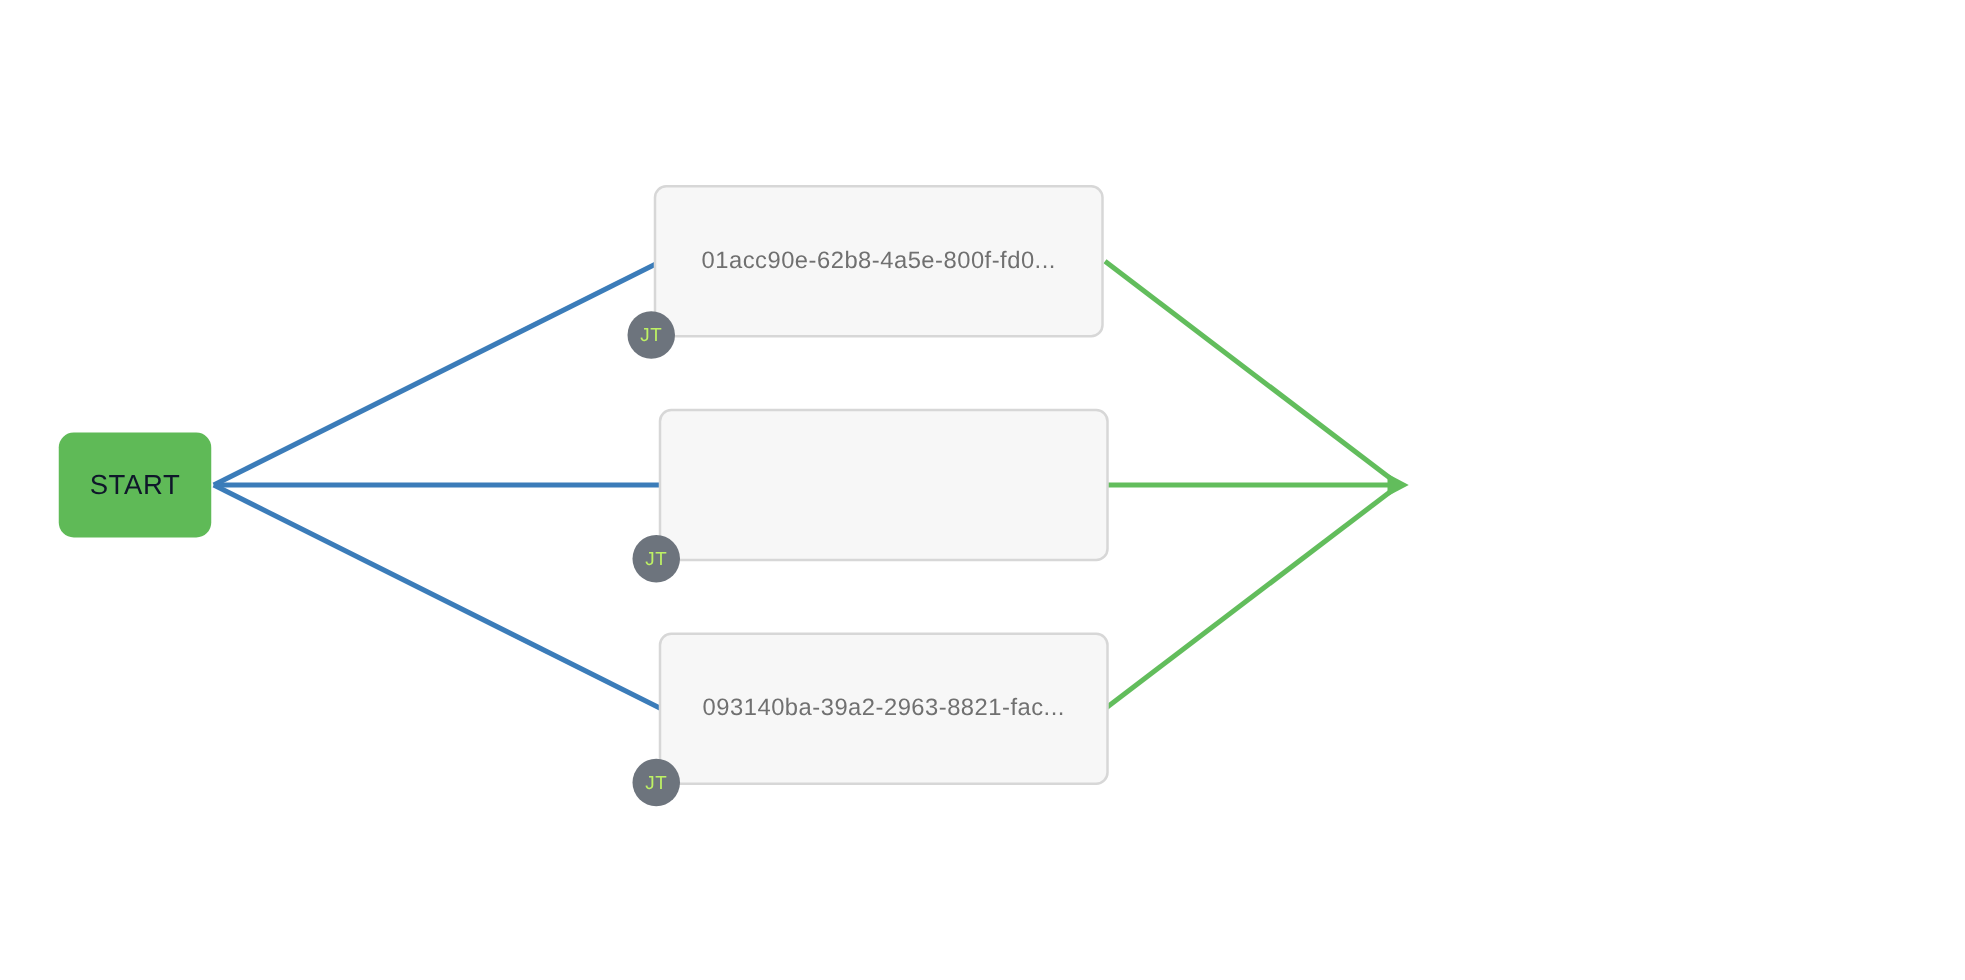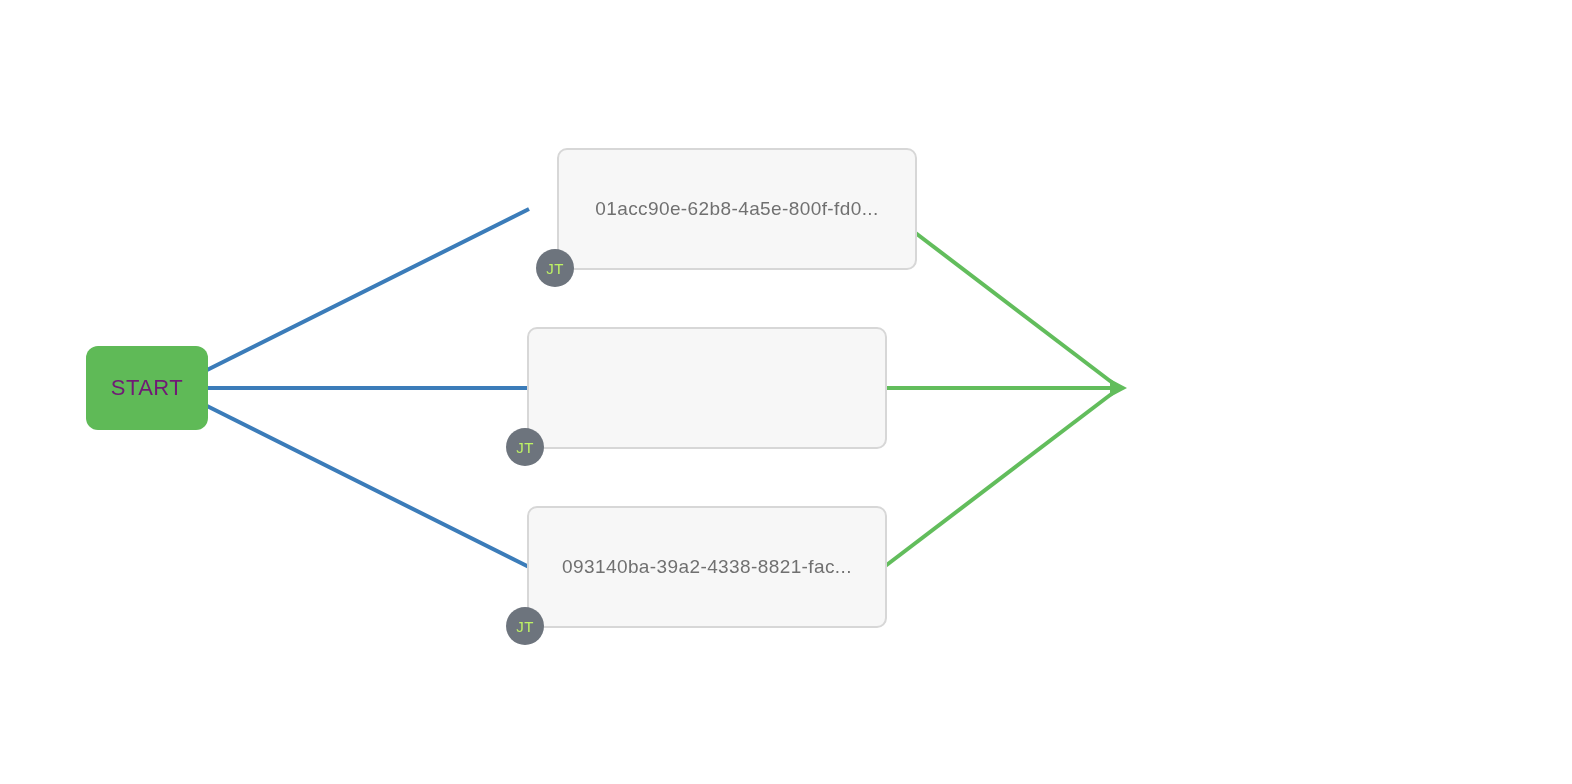--- a/index.html
+++ b/index.html
@@ -27,35 +27,34 @@
     display: flex;
     align-items: center;
     justify-content: center;
     cursor: pointer;
   }
   .start-node {
     left: 47px; top: 346px;
     width: 122px; height: 84px;
     background: var(--start-green, #5fba57);
     border-radius: 12px;
-    color: #701a75;
+    color: #0f172a;
     font-size: 22px;
     letter-spacing: 0.5px;
-    margin-left: 39px;
   }
   .task-node {
     width: 360px; height: 122px;
     background: var(--node-bg, #f7f7f7);
     border: 2px solid var(--node-border, #d7d7d7);
     border-radius: 10px;
     color: var(--node-text, #707070);
     font-size: 19px;
     letter-spacing: 0.4px;
   }
-  .node-pos-1 { left: 557px; top: 148px; }
+  .node-pos-1 { left: 523px; top: 148px; }
   .node-pos-2 { left: 527px; top: 327px; }
   .node-pos-3 { left: 527px; top: 506px; }
   .node-pos-4 { left: 1126px; top: 327px; }
 
   .node-label {
     max-width: 330px;
     white-space: nowrap;
     overflow: hidden;
     text-align: center;
   }
@@ -102,20 +101,20 @@
     </span>
   </div>
 
   <div class="node task-node node-pos-2">
     <span class="badge">
       <span>JT</span>
     </span>
   </div>
 
   <div class="node task-node node-pos-3">
-    <span class="node-label">093140ba-39a2-4338-8821-fac...</span>
+    <span class="node-label">093140ba-39a2-2963-8821-fac...</span>
     <span class="badge">
       <span>JT</span>
     </span>
   </div>
 
 
 </div>
 
 </body></html>

